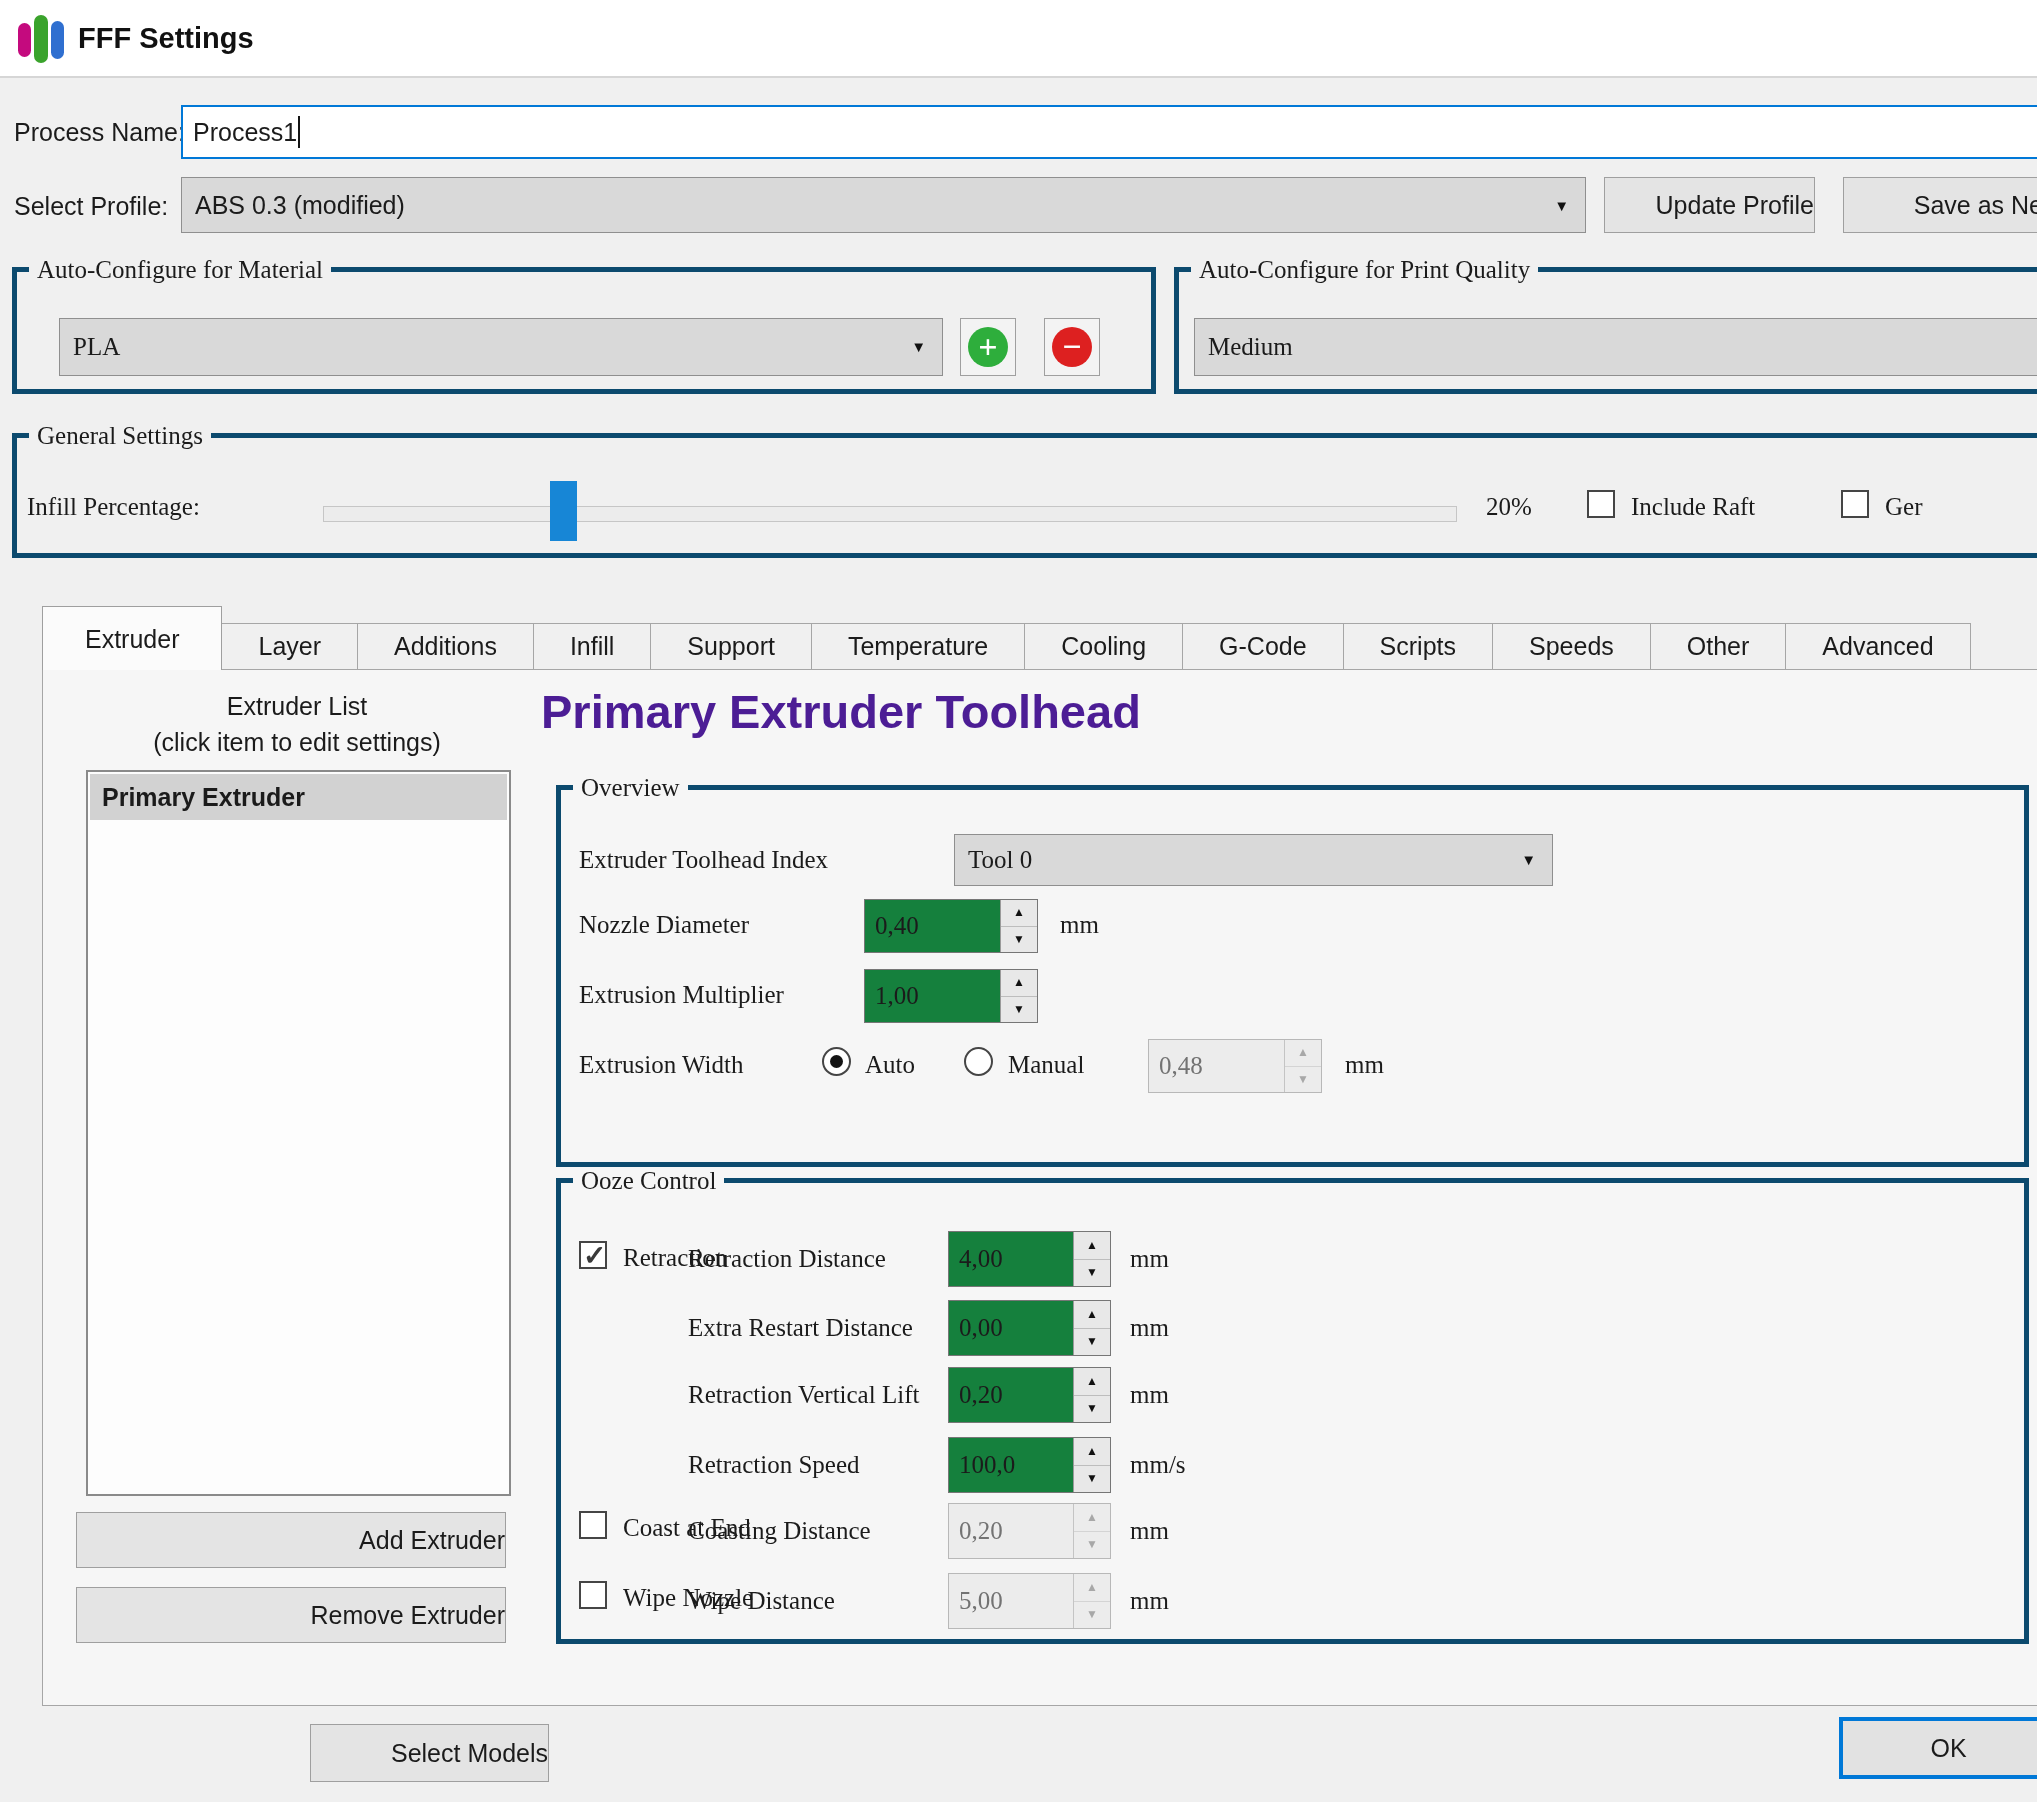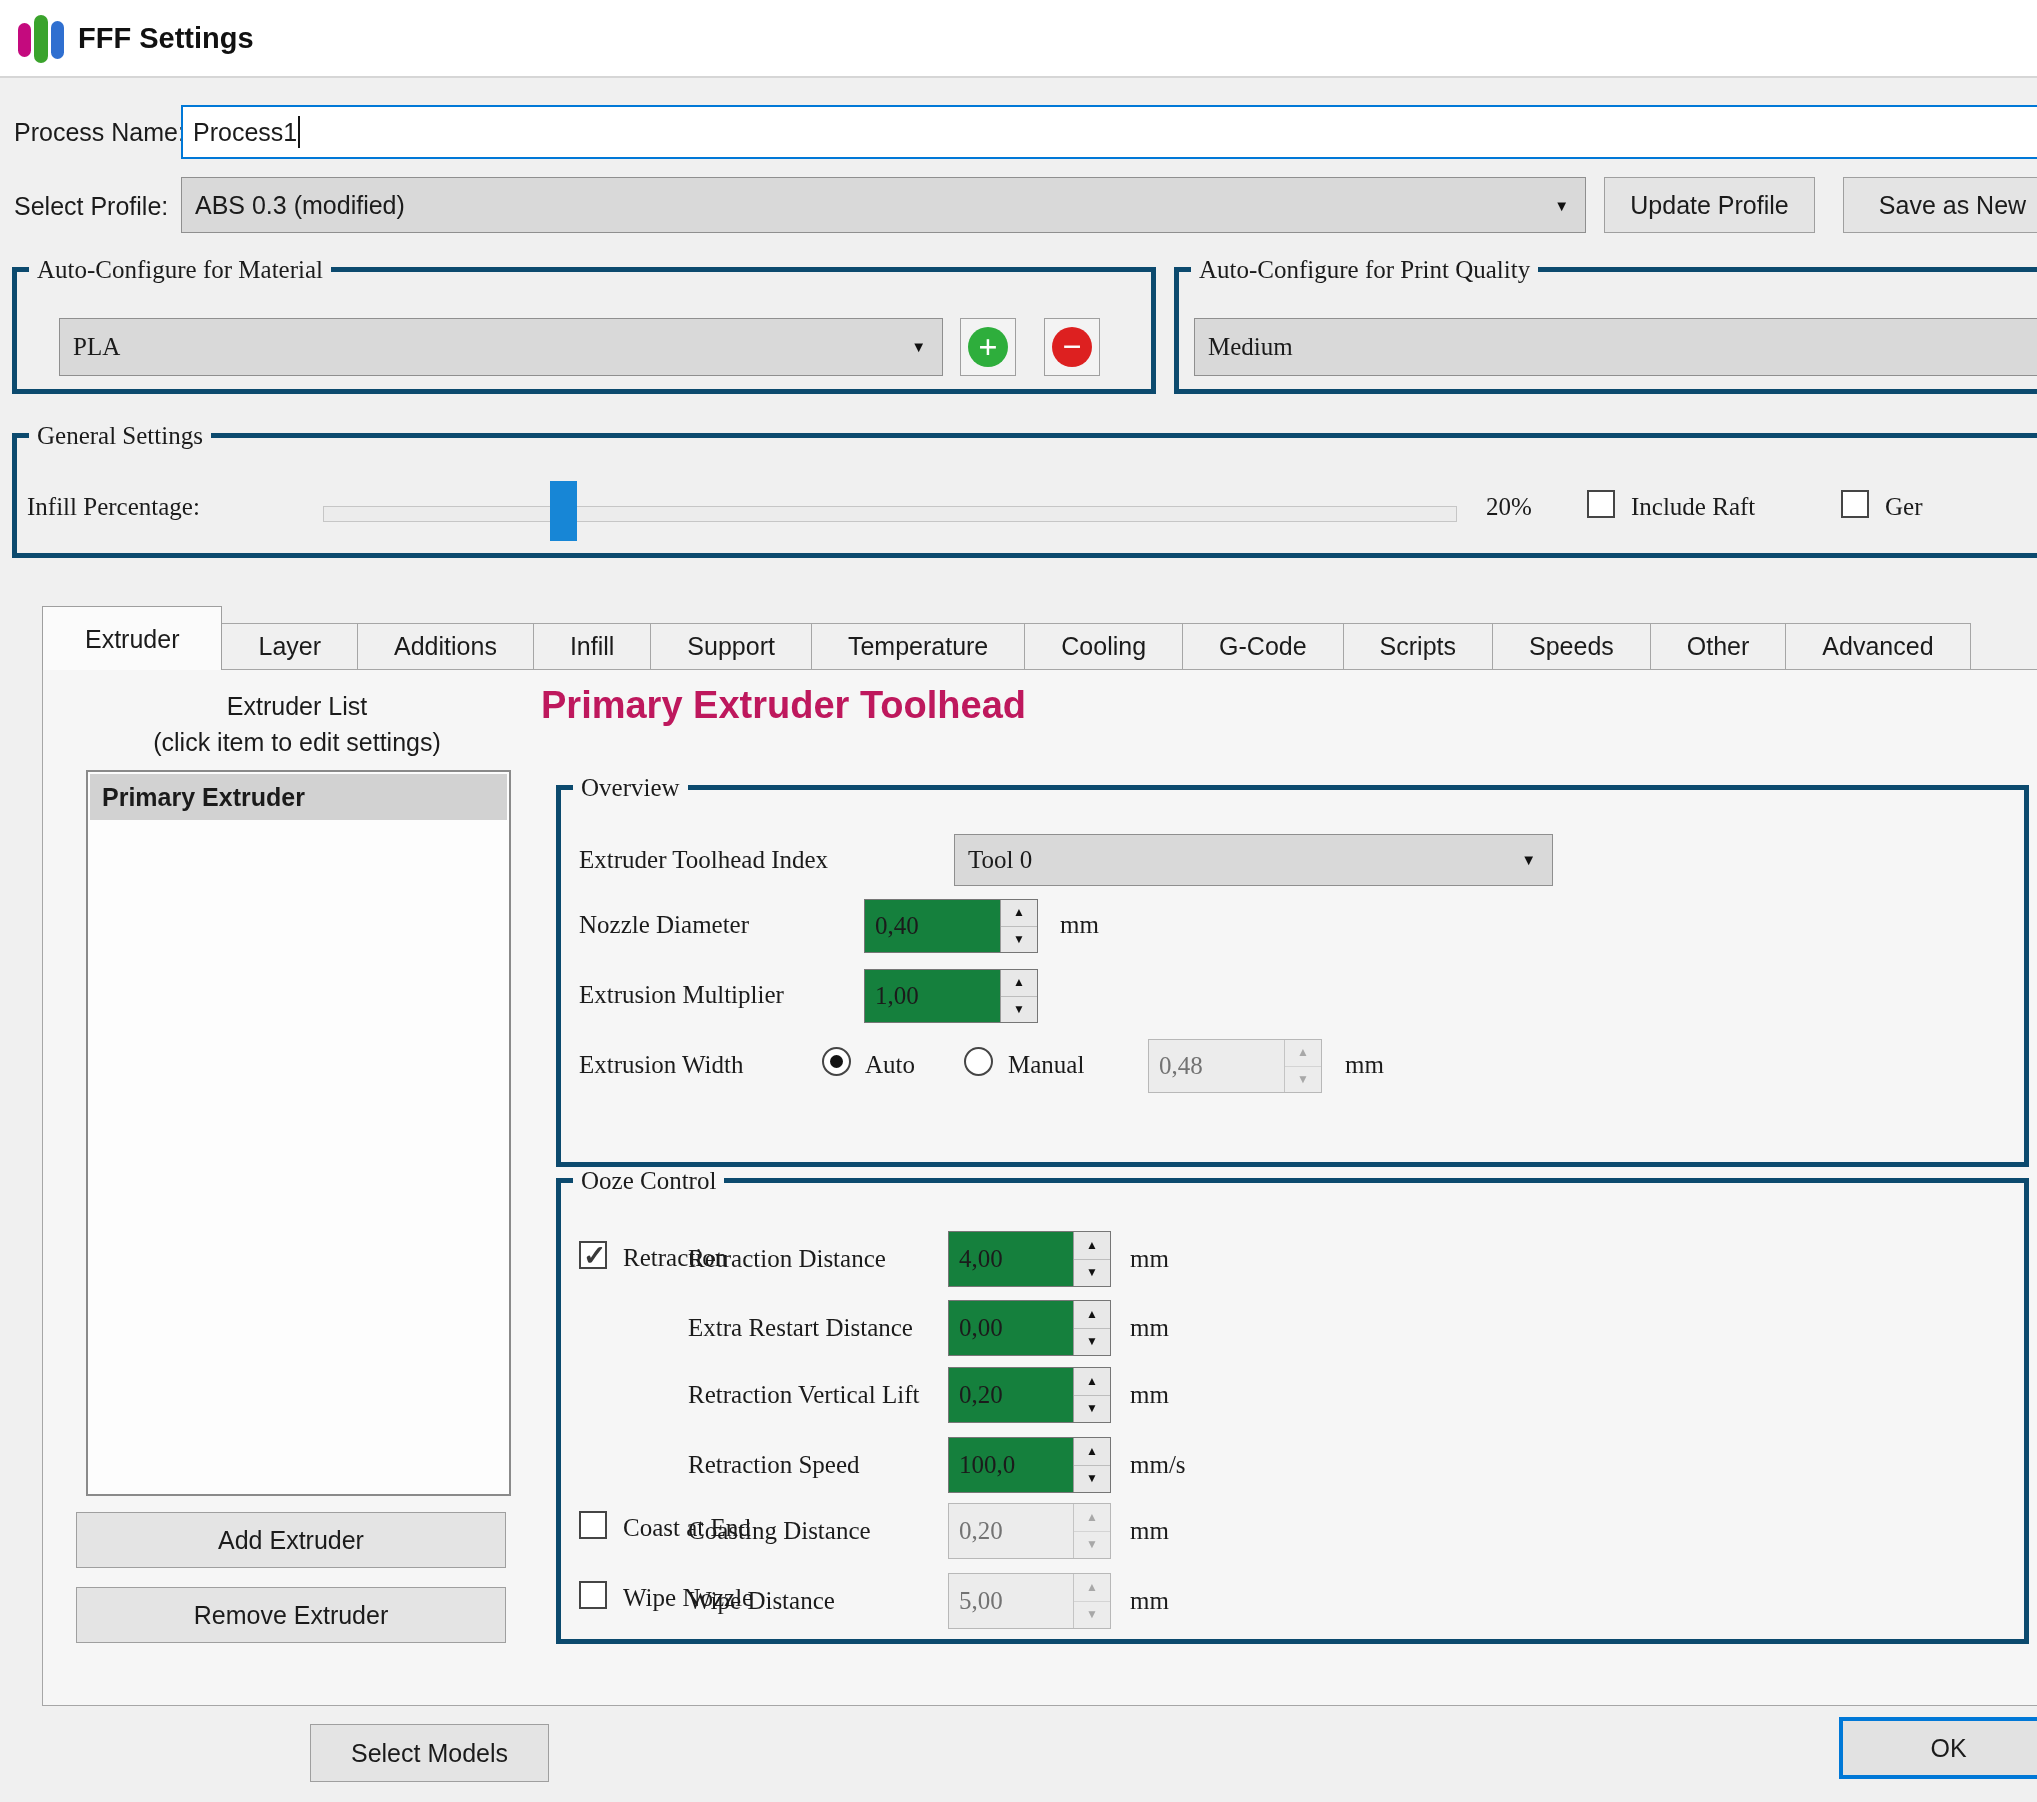--- a/index.html
+++ b/index.html
@@ -15,21 +15,21 @@
   .app-icon { position:absolute; left:18px; top:13px; width:48px; height:52px; }
   .app-icon .bar { position:absolute; border-radius:7px; }
   .bar-magenta { left:0;  top:10px; width:13px; height:34px; }
   .bar-green   { left:16px; top:2px;  width:14px; height:48px; }
   .bar-blue    { left:33px; top:8px;  width:13px; height:38px; }
   .app-title { position:absolute; left:78px; top:22px; font-size:29px; font-weight:600; color:#111; }
 
   
   .lbl { position:absolute; white-space:nowrap; }
   .btn { position:absolute; background:#e4e4e4; border:1px solid #9f9f9f;
-         display:flex; align-items:center; justify-content:center; white-space:nowrap; }
+         display:flex; align-items:center; justify-content:flex-end; white-space:nowrap; }
   .combo { position:absolute; background:#d9d9d9; border:1px solid #8f8f8f;
            display:flex; align-items:center; padding-left:13px; white-space:nowrap; }
   .combo .arrow { position:absolute; right:16px; top:50%; transform:translateY(-50%);
                   font-size:15px; color:#111; }
   .groupbox { position:absolute; border:5px solid #0c4a6e;font-family:Liberation Serif, serif; }
   .groupbox > .gb-title { position:absolute; top:-16px; left:12px; padding:0 8px;
                           background:#f0f0f0; white-space:nowrap; }
   .checkbox { position:absolute; width:28px; height:28px; background:#fff; border:2px solid #454545; }
   .checkbox.checked::after { content:"✓"; position:absolute; left:2px; top:-4px;
                              font-size:28px; font-weight:bold; color:#3a3a3a; }
@@ -72,21 +72,21 @@
            background:#f6f6f6; border:1px solid #a6a6a6; border-right:none; }
   .panel .gb-title { background:#f6f6f6; }
 
   
   .list-title { position:absolute; left:40px; width:428px; text-align:center; white-space:nowrap; }
   .listbox { position:absolute; left:43px; top:100px; width:425px; height:726px;
              background:#fdfdfd; border:2px solid #8a8a8a; }
   .list-item { margin:2px; height:46px; background:#d2d2d2; display:flex; align-items:center;
                padding-left:12px; font-weight:600; }
 
-  .heading { position:absolute; left:498px; top:14px; font-size:38px; font-weight:600; color:#be185d;
+  .heading { position:absolute; left:498px; top:14px; font-size:47px; font-weight:600; color:#4c1d95;
              white-space:nowrap; }
   .unit { position:absolute; white-space:nowrap; }
 
   
   .ok-btn { position:absolute; left:1839px; top:1717px; width:219px; height:62px;
             background:#e2e2e2; border:4px solid #0078d7; display:flex; align-items:center;
             justify-content:center; }
   .circle-btn { position:absolute; width:56px; height:58px; background:#f3f3f3;
                 border:1px solid #9f9f9f; display:flex; align-items:center; justify-content:center; }
   .circle { width:40px; height:40px; border-radius:50%; color:#fff; display:flex;

